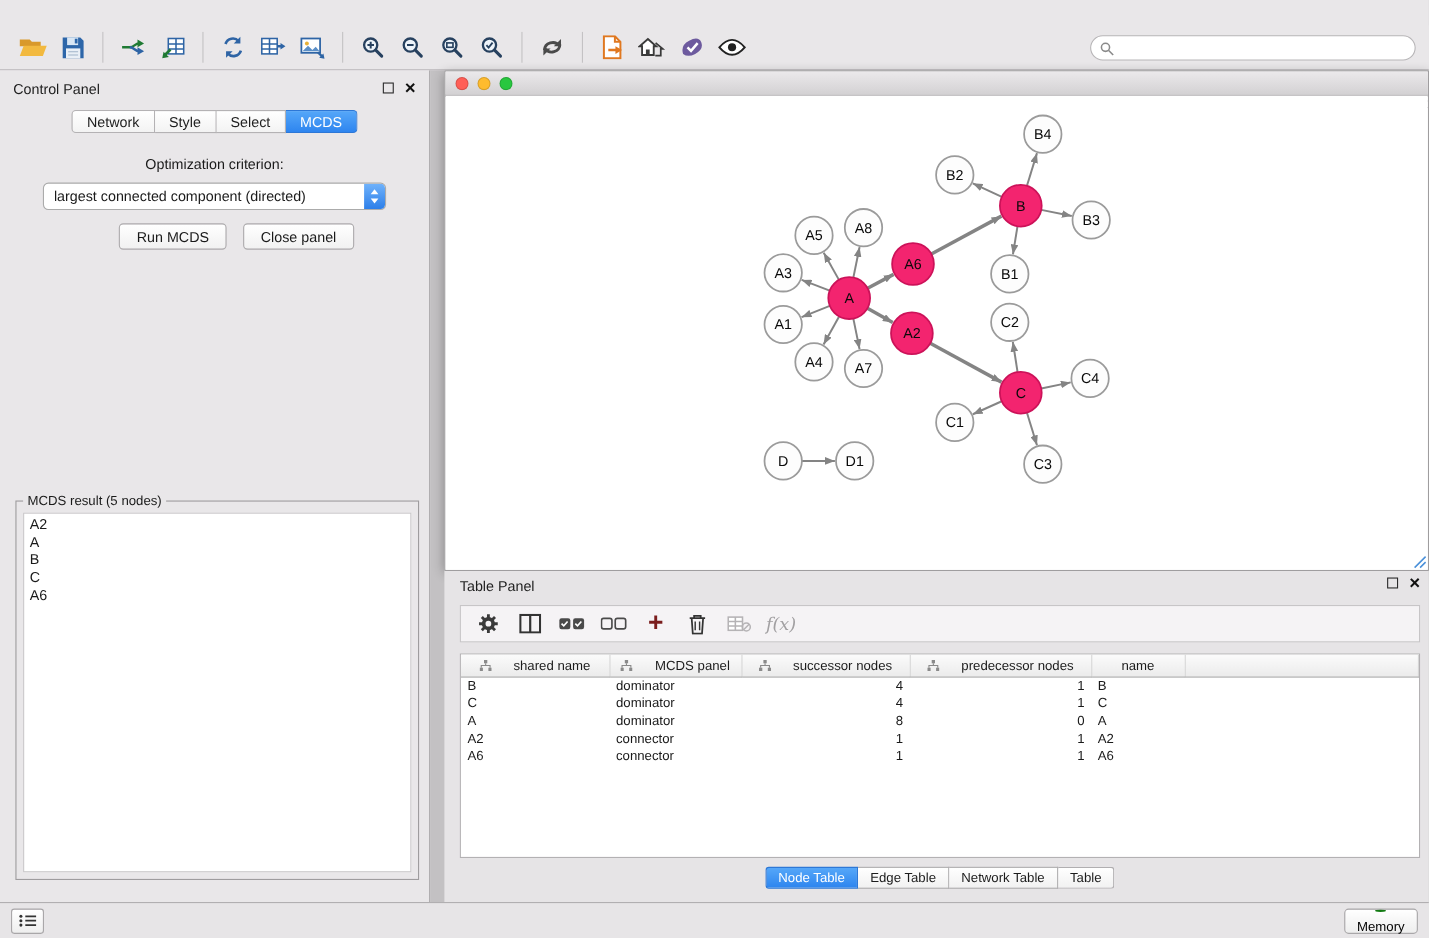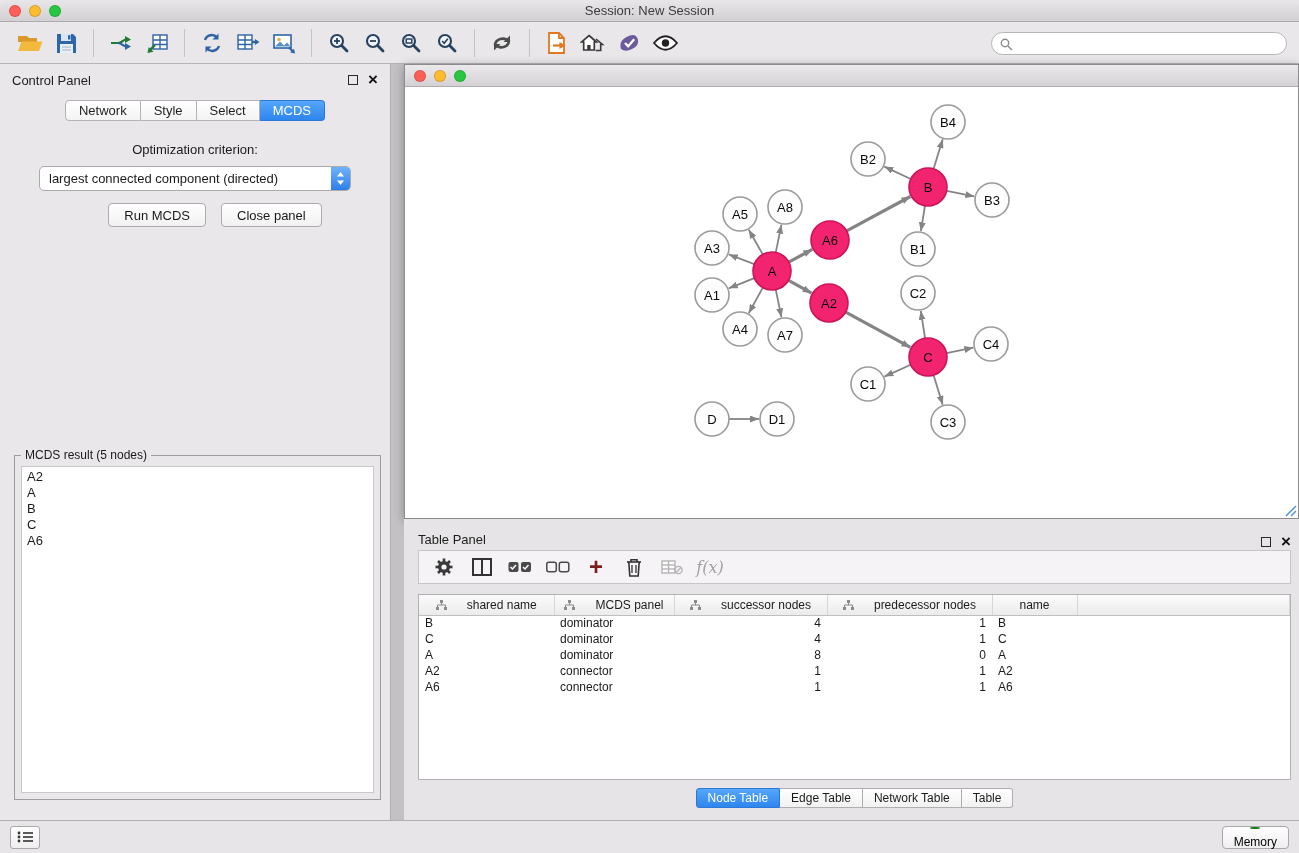--- a/index.html
+++ b/index.html
@@ -79,21 +79,21 @@
     background:#fff; border:1px solid #8d8b8d; box-shadow:0 2px 10px rgba(0,0,0,.3); }
   .net-titlebar { height:22px; background:linear-gradient(#ebe9eb,#d3d1d3);
     border-bottom:1px solid #aeacae; position:relative; display:flex; align-items:center; }
   .net-title { flex:1; text-align:right; font-size:13px; color:#3c3c3c;margin-top:36px; }
   .net-canvas { position:absolute; top:23px; left:0; right:0; bottom:0; background:#fff; }
   .resize-grip { position:absolute; right:1px; bottom:1px; }
 
   
   .table-panel { position:absolute; left:13px; top:455px; right:0; bottom:0;
     background:#e6e4e6; display:flex; flex-direction:column; padding:0 8px 8px 14px; }
-  .tp-header { height:28px; display:flex; align-items:flex-end; padding-top:6px;
+  .tp-header { height:28px; display:flex; align-items:flex-start; padding-top:6px;
     font-size:13px; color:#1e1e1e; }
   .tp-toolbar { height:34px; margin-top:3px; background:#f5f3f5; border:1px solid #c7c5c7;
     display:flex; align-items:center; gap:8px; padding:0 10px; }
   .ticon { width:30px; height:28px; background:transparent; border:none;
     display:flex; align-items:center; justify-content:center; }
   .plus-glyph { font-size:24px; font-weight:bold; color:#7a1d1d; line-height:20px; }
   .fx-glyph { font-family:"DejaVu Serif", serif; font-style:italic; font-size:16px; color:#a2a0a2; }
 
   .tp-table-wrap { margin-top:10px; height:186px; background:#fff; border:1px solid #b3b1b3; overflow:hidden; }
   table.node-table { border-collapse:collapse; width:100%; table-layout:fixed; font-size:12px; }
@@ -120,28 +120,20 @@
   .memory-btn { margin-left:auto; height:23px; border:1px solid #a9a7a9; border-radius:4px;
     background:linear-gradient(#ffffff,#eeeeee); display:flex; align-items:center; gap:6px;
     padding:0 11px; font-size:12px; font-family:"Liberation Sans", sans-serif;flex-direction:column; }
   .memory-dot { width:10px; height:10px; border-radius:50%; background:#1fa11f; border:1px solid #147a14; }
 </style>
 </head>
 <body>
 
 <div id="app">
 
-  <div class="titlebar">
-    <div class="traffic">
-      <span class="light" style="background:#ff5f57"></span>
-      <span class="light" style="background:#febb2e"></span>
-      <span class="light" style="background:#28c73f"></span>
-    </div>
-    <span class="title-text">Session: New Session</span>
-  </div>
 
   <div class="toolbar">
     <button class="tool-btn">
       <svg width="26" height="20" viewBox="0 0 26 20">
           <path d="M1 3 h9 l2 2 h8 v4 h-19 z" fill="#d9992b"></path>
           <path d="M1 18 l3.5 -9.5 h21 l-3.5 9.5 z" fill="#f2b93f"></path>
         </svg>
     </button>
     <button class="tool-btn">
       <svg width="21" height="21" viewBox="0 0 21 21">

